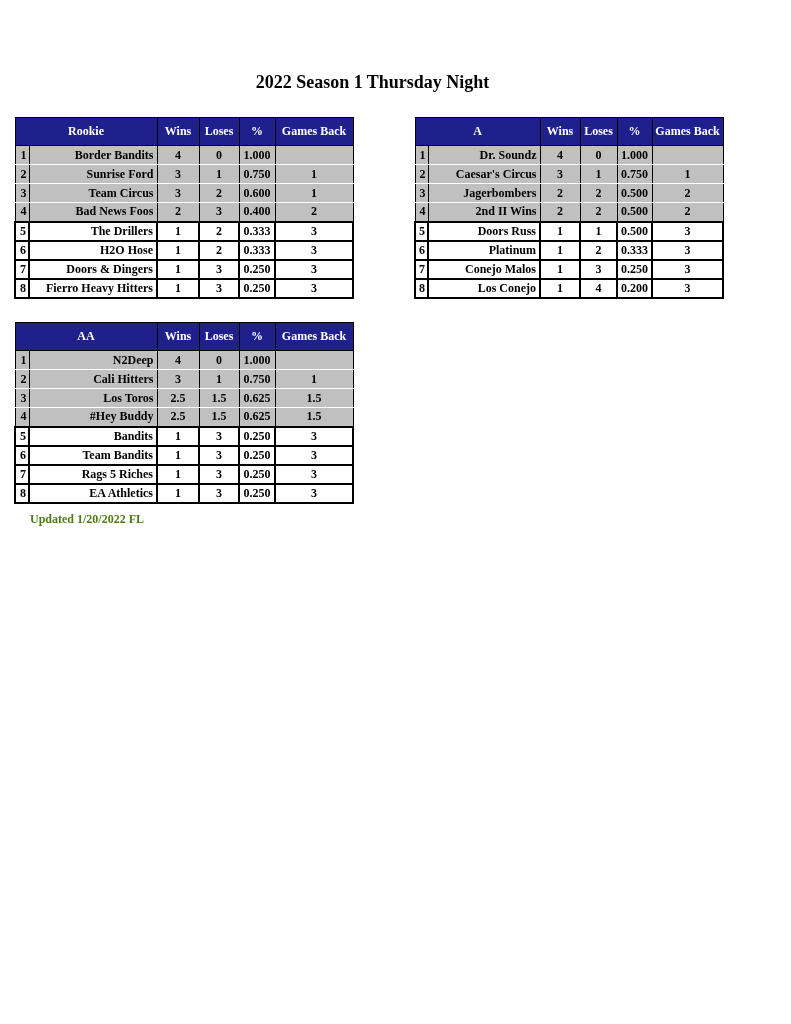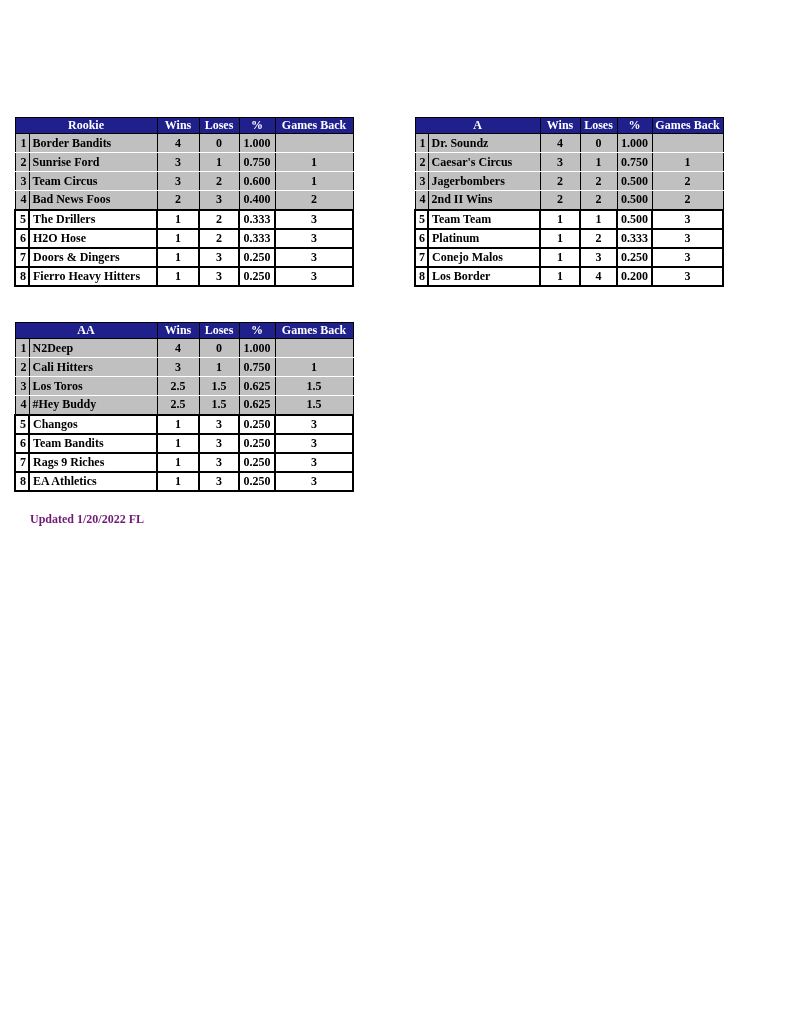--- a/index.html
+++ b/index.html
@@ -14,43 +14,44 @@
   .page{position:relative;width:791px;height:1024px;background:var(--page-bg);overflow:hidden;}
 
   .title{position:absolute;top:72px;left:0;width:745px;text-align:center;
     font-size:18px;font-weight:bold;color:#000;}
 
   .standings{position:absolute;}
   .standings table{border-collapse:collapse;width:100%;table-layout:fixed;
     font-family:"Liberation Serif", serif;font-size:12px;font-weight:bold;color:#000;
     border:1px solid #000;}
   .standings thead th{background:var(--header-bg);color:var(--header-text);
-    border:1px solid #000;height:16px;font-size:12px;font-weight:bold;text-align:center;
+    border:1px solid #000;height:28px;font-size:12px;font-weight:bold;text-align:center;
     padding:0 2px;overflow:hidden;white-space:nowrap;}
   .standings td{height:19px;padding:0 3px;overflow:hidden;white-space:nowrap;line-height:17px;}
   .standings tr.shaded td{background:var(--shaded);
     border-left:1px solid #000;border-right:1px solid #000;
     border-top:1px solid #fff;border-bottom:1px solid #fff;}
   .standings tr.shaded td:first-child{border-left:1px solid #000;}
   .standings tr.heavy td{background:#fff;border:2px solid #000;}
   .standings td.rank{text-align:right;padding-right:2px;}
-  .standings td.team{text-align:left;}
+  .standings td.team{text-align:right;}
   .standings td.num{text-align:center;}
 
   .tbl-rookie{left:14px;top:117px;width:338px;}
   .tbl-a{left:414px;top:117px;width:308px;}
   .tbl-aa{left:14px;top:322px;width:338px;}
 
-  .footer{position:absolute;left:30px;top:512px;font-size:12px;font-weight:bold;color:#701a75;}
+  .footer{position:absolute;left:30px;top:512px;font-size:12px;font-weight:bold;color:#4d7c0f;}
 </style>
 </head>
 <body>
 
 <div class="page">
 
+  <div class="title">2022 Season 1 Thursday Night</div>
 
   <div class="standings tbl-rookie">
     <table>
       <colgroup>
         <col style="width:14px">
           <col style="width:128px">
           <col style="width:42px">
         <col style="width:40px">
           <col style="width:36px">
           <col style="width:78px">
@@ -180,21 +181,21 @@
           <tr class="shaded">
             <td class="rank">4</td>
             <td class="team">2nd II Wins</td>
             <td class="num">2</td>
             <td class="num">2</td>
             <td class="num">0.500</td>
             <td class="num">2</td>
           </tr>
           <tr class="heavy">
             <td class="rank">5</td>
-            <td class="team">Team Team</td>
+            <td class="team">Doors Russ</td>
             <td class="num">1</td>
             <td class="num">1</td>
             <td class="num">0.500</td>
             <td class="num">3</td>
           </tr>
           <tr class="heavy">
             <td class="rank">6</td>
             <td class="team">Platinum</td>
             <td class="num">1</td>
             <td class="num">2</td>
@@ -204,21 +205,21 @@
           <tr class="heavy">
             <td class="rank">7</td>
             <td class="team">Conejo Malos</td>
             <td class="num">1</td>
             <td class="num">3</td>
             <td class="num">0.250</td>
             <td class="num">3</td>
           </tr>
           <tr class="heavy">
             <td class="rank">8</td>
-            <td class="team">Los Border</td>
+            <td class="team">Los Conejo</td>
             <td class="num">1</td>
             <td class="num">4</td>
             <td class="num">0.200</td>
             <td class="num">3</td>
           </tr>
         </tbody>
     </table>
   </div>
 
   <div class="standings tbl-aa">
@@ -268,37 +269,37 @@
           <tr class="shaded">
             <td class="rank">4</td>
             <td class="team">#Hey Buddy</td>
             <td class="num">2.5</td>
             <td class="num">1.5</td>
             <td class="num">0.625</td>
             <td class="num">1.5</td>
           </tr>
           <tr class="heavy">
             <td class="rank">5</td>
-            <td class="team">Changos</td>
+            <td class="team">Bandits</td>
             <td class="num">1</td>
             <td class="num">3</td>
             <td class="num">0.250</td>
             <td class="num">3</td>
           </tr>
           <tr class="heavy">
             <td class="rank">6</td>
             <td class="team">Team Bandits</td>
             <td class="num">1</td>
             <td class="num">3</td>
             <td class="num">0.250</td>
             <td class="num">3</td>
           </tr>
           <tr class="heavy">
             <td class="rank">7</td>
-            <td class="team">Rags 9 Riches</td>
+            <td class="team">Rags 5 Riches</td>
             <td class="num">1</td>
             <td class="num">3</td>
             <td class="num">0.250</td>
             <td class="num">3</td>
           </tr>
           <tr class="heavy">
             <td class="rank">8</td>
             <td class="team">EA Athletics</td>
             <td class="num">1</td>
             <td class="num">3</td>

